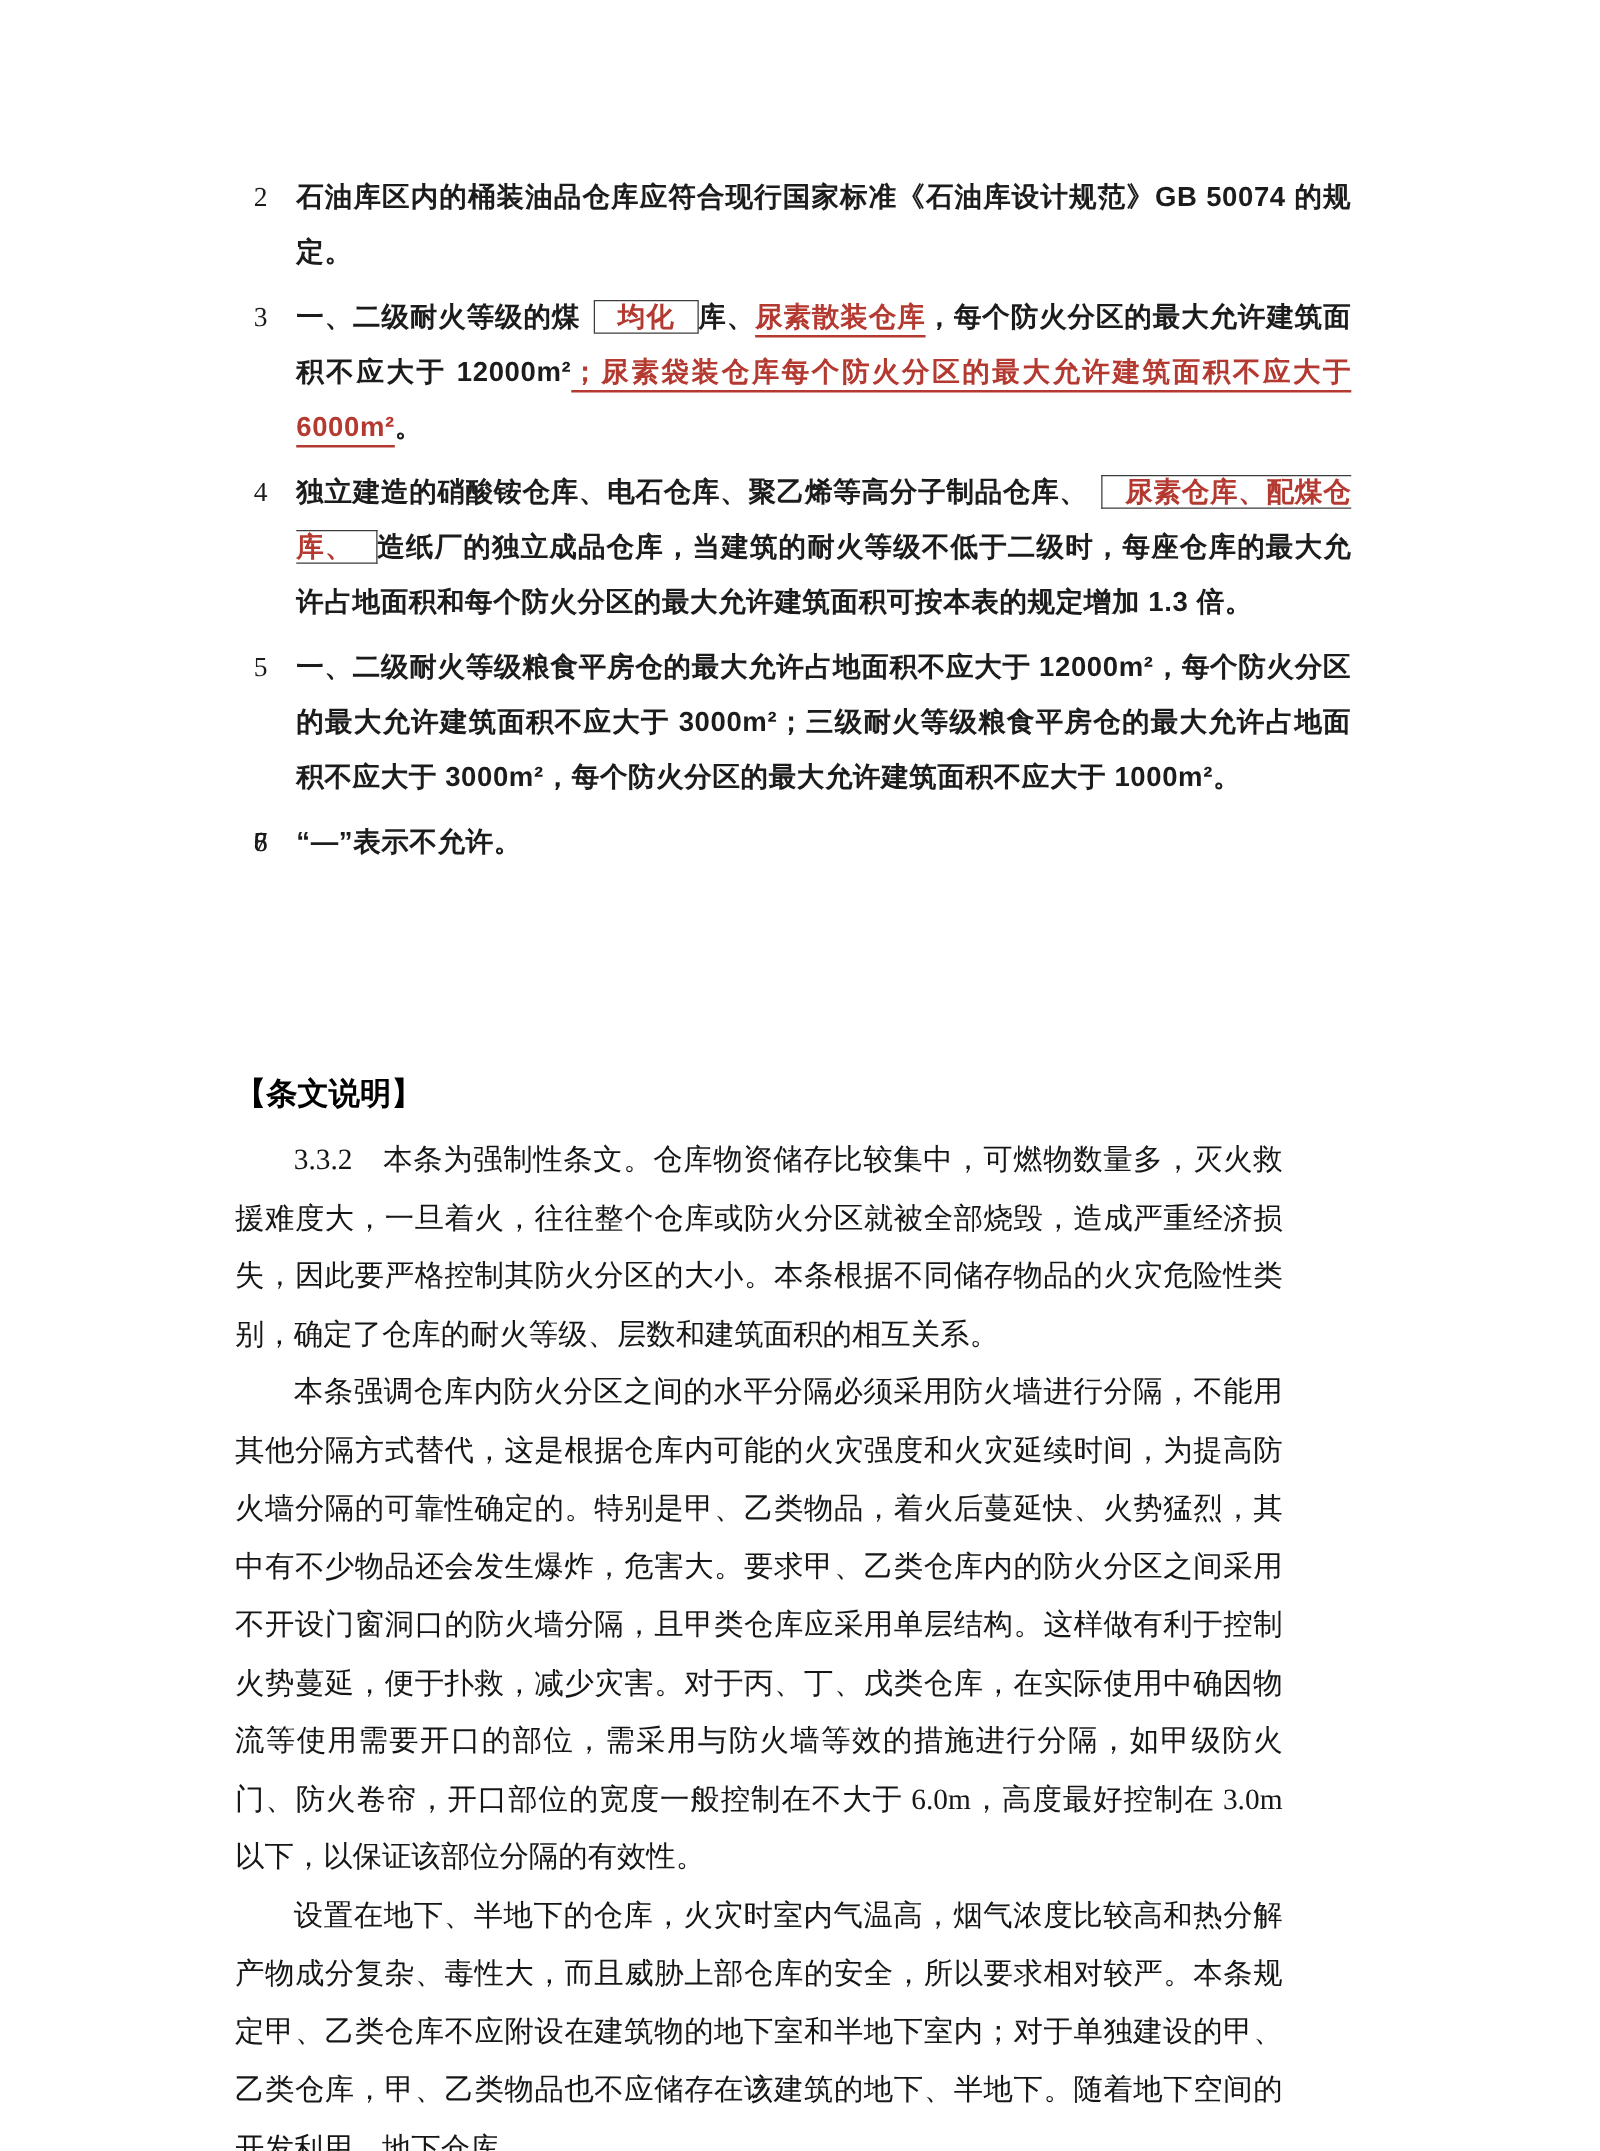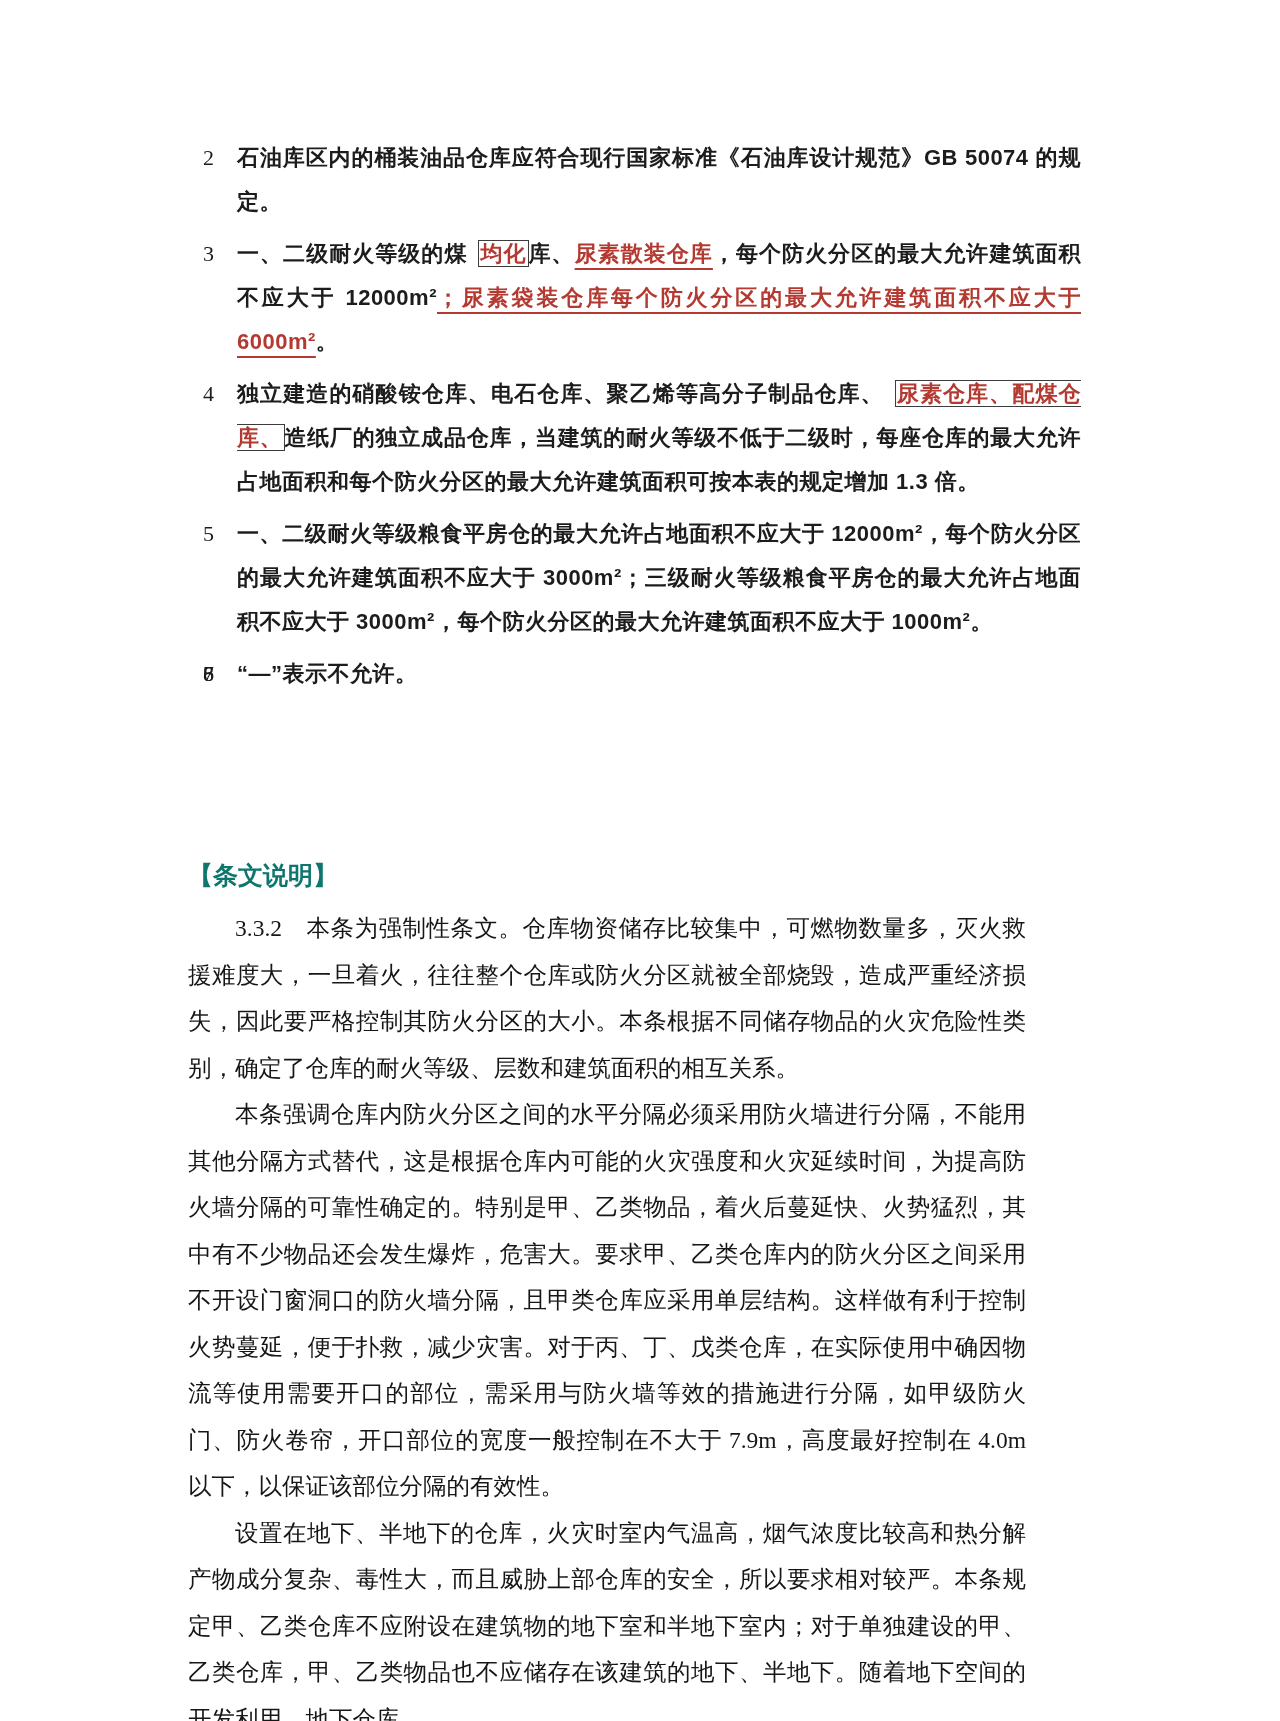--- a/index.html
+++ b/index.html
@@ -46,38 +46,38 @@
     left: 0;
     top: 0;
     font-family: "Liberation Serif", serif;
     font-weight: 400;
   }
   .seg-red {
     color: #b43a31;
   }
   .seg-box {
     border: 1.5px solid #3c3c3c;
-    padding: 0 1px;
+    padding: 0 18px;
     margin-left: 11px;
   }
   .seg-underline {
     text-decoration: underline;
     text-decoration-thickness: 2px;
     text-underline-offset: 7px;
   }
   
   .section-header {
     position: absolute;
     left: 188px;
     top: 860px;
     font-family: "Liberation Sans", sans-serif;
     font-weight: 700;
     font-size: 25px;
     line-height: 30px;
-    color: #0f766e;
+    color: #000000;
   }
   .body-text {
     position: absolute;
     left: 188px;
     top: 905px;
     width: 838px;
     font-family: "Liberation Serif", serif;
     font-size: 23.5px;
     line-height: 46.5px;
     text-align: justify;
@@ -139,19 +139,19 @@
       <span class="note-num">8</span>
       <span><span>“—”表示不允许。</span></span>
     </div>
 
   </div>
 
   <div class="section-header">【条文说明】</div>
 
   <div class="body-text">
     <p>3.3.2　本条为强制性条文。仓库物资储存比较集中，可燃物数量多，灭火救援难度大，一旦着火，往往整个仓库或防火分区就被全部烧毁，造成严重经济损失，因此要严格控制其防火分区的大小。本条根据不同储存物品的火灾危险性类别，确定了仓库的耐火等级、层数和建筑面积的相互关系。</p>
-    <p>本条强调仓库内防火分区之间的水平分隔必须采用防火墙进行分隔，不能用其他分隔方式替代，这是根据仓库内可能的火灾强度和火灾延续时间，为提高防火墙分隔的可靠性确定的。特别是甲、乙类物品，着火后蔓延快、火势猛烈，其中有不少物品还会发生爆炸，危害大。要求甲、乙类仓库内的防火分区之间采用不开设门窗洞口的防火墙分隔，且甲类仓库应采用单层结构。这样做有利于控制火势蔓延，便于扑救，减少灾害。对于丙、丁、戊类仓库，在实际使用中确因物流等使用需要开口的部位，需采用与防火墙等效的措施进行分隔，如甲级防火门、防火卷帘，开口部位的宽度一般控制在不大于 7.9m，高度最好控制在 4.0m 以下，以保证该部位分隔的有效性。</p>
+    <p>本条强调仓库内防火分区之间的水平分隔必须采用防火墙进行分隔，不能用其他分隔方式替代，这是根据仓库内可能的火灾强度和火灾延续时间，为提高防火墙分隔的可靠性确定的。特别是甲、乙类物品，着火后蔓延快、火势猛烈，其中有不少物品还会发生爆炸，危害大。要求甲、乙类仓库内的防火分区之间采用不开设门窗洞口的防火墙分隔，且甲类仓库应采用单层结构。这样做有利于控制火势蔓延，便于扑救，减少灾害。对于丙、丁、戊类仓库，在实际使用中确因物流等使用需要开口的部位，需采用与防火墙等效的措施进行分隔，如甲级防火门、防火卷帘，开口部位的宽度一般控制在不大于 6.0m，高度最好控制在 3.0m 以下，以保证该部位分隔的有效性。</p>
     <p>设置在地下、半地下的仓库，火灾时室内气温高，烟气浓度比较高和热分解产物成分复杂、毒性大，而且威胁上部仓库的安全，所以要求相对较严。本条规定甲、乙类仓库不应附设在建筑物的地下室和半地下室内；对于单独建设的甲、乙类仓库，甲、乙类物品也不应储存在该建筑的地下、半地下。随着地下空间的开发利用，地下仓库</p>
   </div>
 
   <div class="page-number">7</div>
 
 </div>
 
 </body></html>

